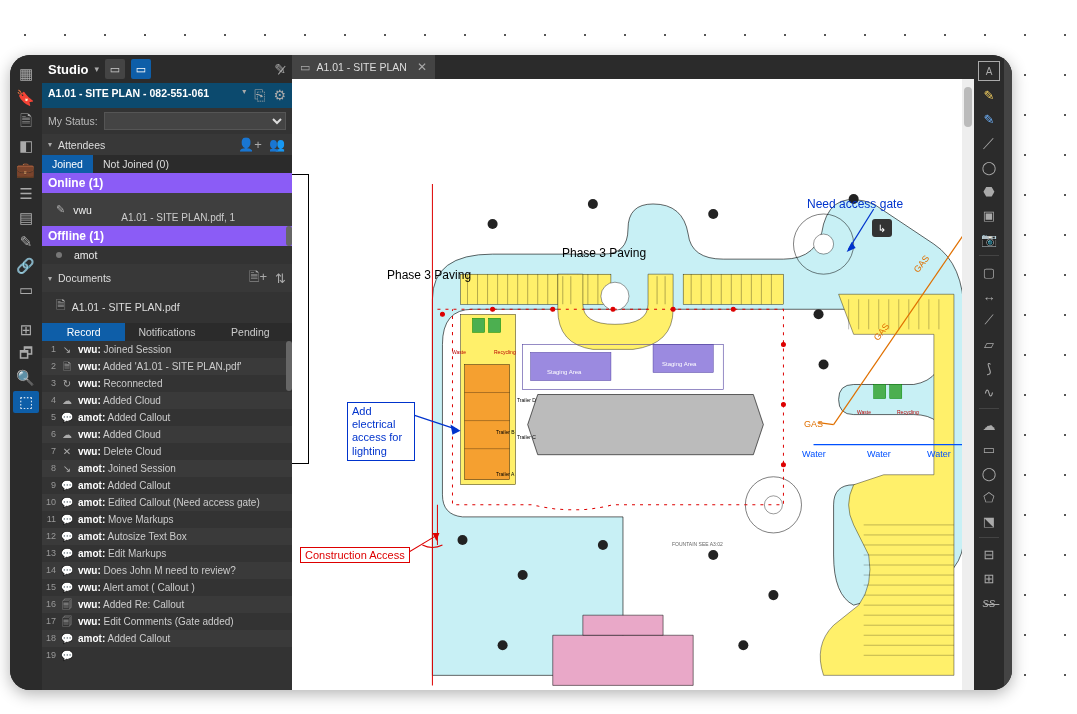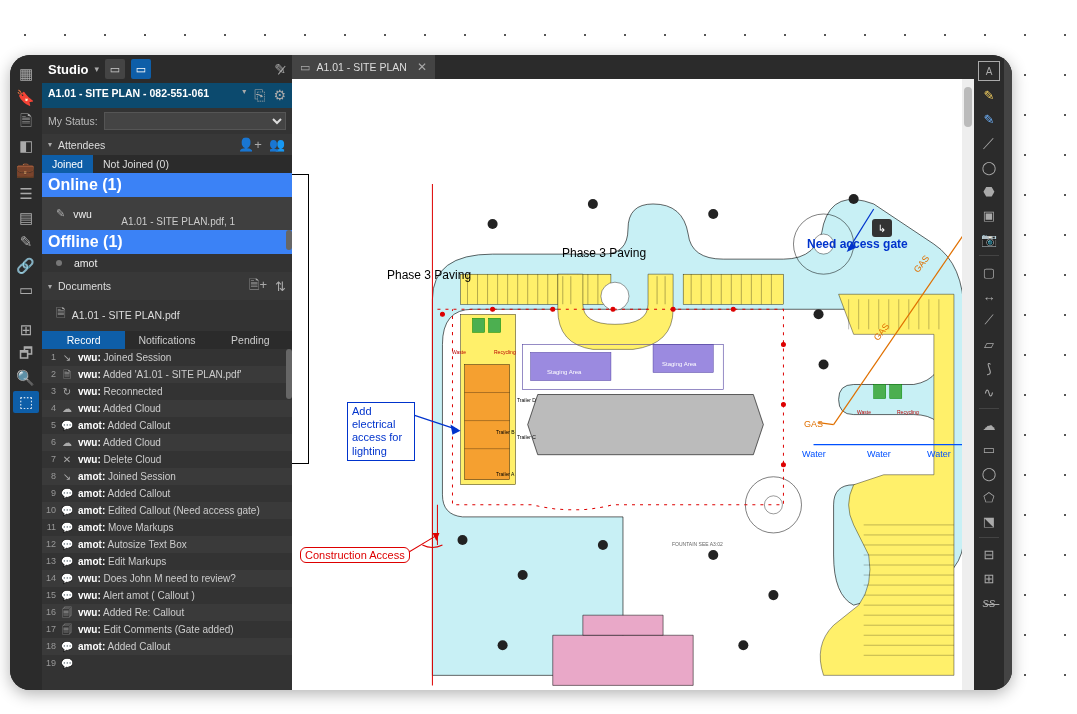--- a/index.html
+++ b/index.html
@@ -51,21 +51,21 @@
 
   .sec-hdr { display: flex; align-items: center; padding: 3px 6px; background: #383838; gap: 6px; }
   .sec-hdr .chev { color: #aaa; font-size: 8px; }
   .sec-hdr .lbl { flex: 1; color: #ddd; font-size: 10.5px; }
   .sec-hdr .ic { color: #aaa; cursor: pointer; font-size: 13px; margin-left: 2px; }
 
   .tab-row { display: flex; background: #2b2b2b; }
   .tab-row .tab { padding: 3px 10px; color: #ddd; font-size: 10.5px; cursor: pointer; }
   .tab-row .tab.active { background: #0e5ea8; color: #fff; }
 
-  .group-hdr { padding: 3px 6px; background: #3b82f6; font-weight: 600; color: #fff; font-size: 16px; }
+  .group-hdr { padding: 3px 6px; background: #8b5cf6; font-weight: 600; color: #fff; font-size: 12px; }
 
   .att-item { display: flex; align-items: center; padding: 3px 6px 3px 14px; gap: 8px; font-size: 10.5px; background: #3f3f3f; }
   .att-item .pen { color: #aaa; font-size: 11px; }
   .att-item .nm { flex: 0 0 40px; color: #eee; }
   .att-item .file { color: #ccc; font-size: 10px; margin-top: 16px; }
   .att-item.off { background: #333; color: #888; }
   .dot-g { width: 6px; height: 6px; border-radius: 50%; background: #777; margin-right: 4px; }
 
   .doc-item { display: flex; align-items: center; gap: 6px; padding: 4px 6px 4px 14px; }
   .doc-item .doc-ic { color: #aaa; font-size: 12px; }
@@ -105,21 +105,21 @@
     align-items: center; padding-top: 6px; gap: 4px; flex-shrink: 0;
   }
   .right-rail .ic { width: 22px; height: 20px; display: flex; align-items: center; justify-content: center; color: #aaa; font-size: 13px; cursor: pointer; }
   .right-rail .sep { height: 1px; width: 20px; background: #444; margin: 2px 0; }
 
   
   .outer-scroll { width: 8px; background: #444; flex-shrink: 0; }
 
   
   .anno { position: absolute; font-size: 12px; pointer-events: none; }
-  .anno.blue { color: #0033cc; font-weight: 700; margin-top: 40px; }
+  .anno.blue { color: #0033cc; font-weight: 400; }
   .anno.red { color: #d00; border: 1px solid #d00; padding: 1px 4px; background: #fff; font-size: 11px; }
   .anno.black { color: #000; }
   .anno.orange { color: #e07000; font-size: 9px; }
   .anno.bluew { color: #0050ff; font-size: 9px; }
 
   .callout-box { position: absolute; background: #fff; border: 1px solid #0033cc; padding: 2px 4px; font-size: 11px; color: #0033cc; line-height: 1.2; }
   .badge-photo { position: absolute; width: 20px; height: 18px; background: #333; border-radius: 3px; display: flex; align-items: center; justify-content: center; color: #fff; font-size: 10px; }
 
   .partial-rect { position: absolute; border: 1px solid #000; background: #fff; }
 </style>
@@ -478,21 +478,21 @@
 
         <line x1="115" y1="468" x2="145" y2="450" stroke="#d00" stroke-width="1"></line>
         <polygon points="147,448 140,448 144,456" fill="#d00"></polygon>
       </svg>
 
       
       <div class="anno black" style="left:95px; top:189px;">Phase 3 Paving</div>
       <div class="anno black" style="left:270px; top:167px;">Phase 3 Paving</div>
       <div class="anno blue" style="left:515px; top:118px;">Need access gate</div>
       <div class="callout-box" style="left:55px; top:323px; width:68px;">Add electrical access for lighting</div>
-      <div class="anno red" style="left:8px; top:468px;border-radius:6px;">Construction Access</div>
+      <div class="anno red" style="left:8px; top:468px;">Construction Access</div>
       <div class="anno orange" style="left:512px; top:340px;">GAS</div>
       <div class="anno orange" style="left:580px; top:248px; transform:rotate(-52deg);">GAS</div>
       <div class="anno orange" style="left:620px; top:180px; transform:rotate(-52deg);">GAS</div>
       <div class="anno bluew" style="left:510px; top:370px;">Water</div>
       <div class="anno bluew" style="left:575px; top:370px;">Water</div>
       <div class="anno bluew" style="left:635px; top:370px;">Water</div>
       <div class="anno" style="left:255px; top:290px; font-size:6px; color:#fff;">Staging Area</div>
       <div class="anno" style="left:370px; top:282px; font-size:6px; color:#fff;">Staging Area</div>
       <div class="anno" style="left:160px; top:270px; font-size:5px; color:#b00;">Waste</div>
       <div class="anno" style="left:202px; top:270px; font-size:5px; color:#b00;">Recycling</div>

